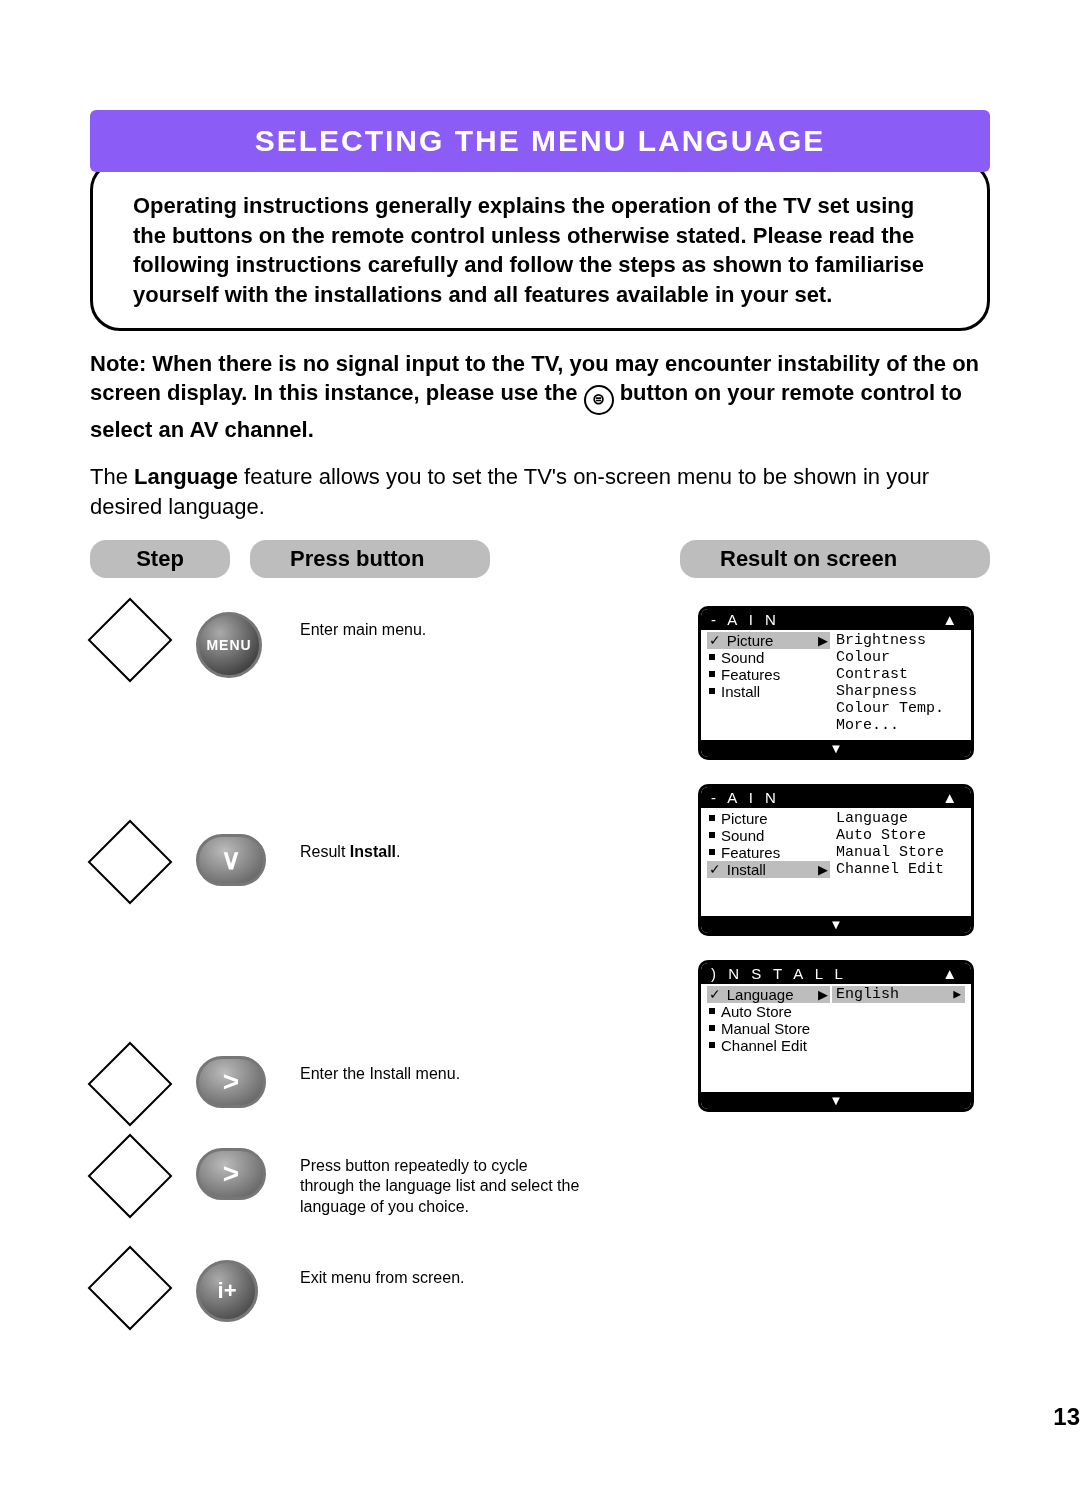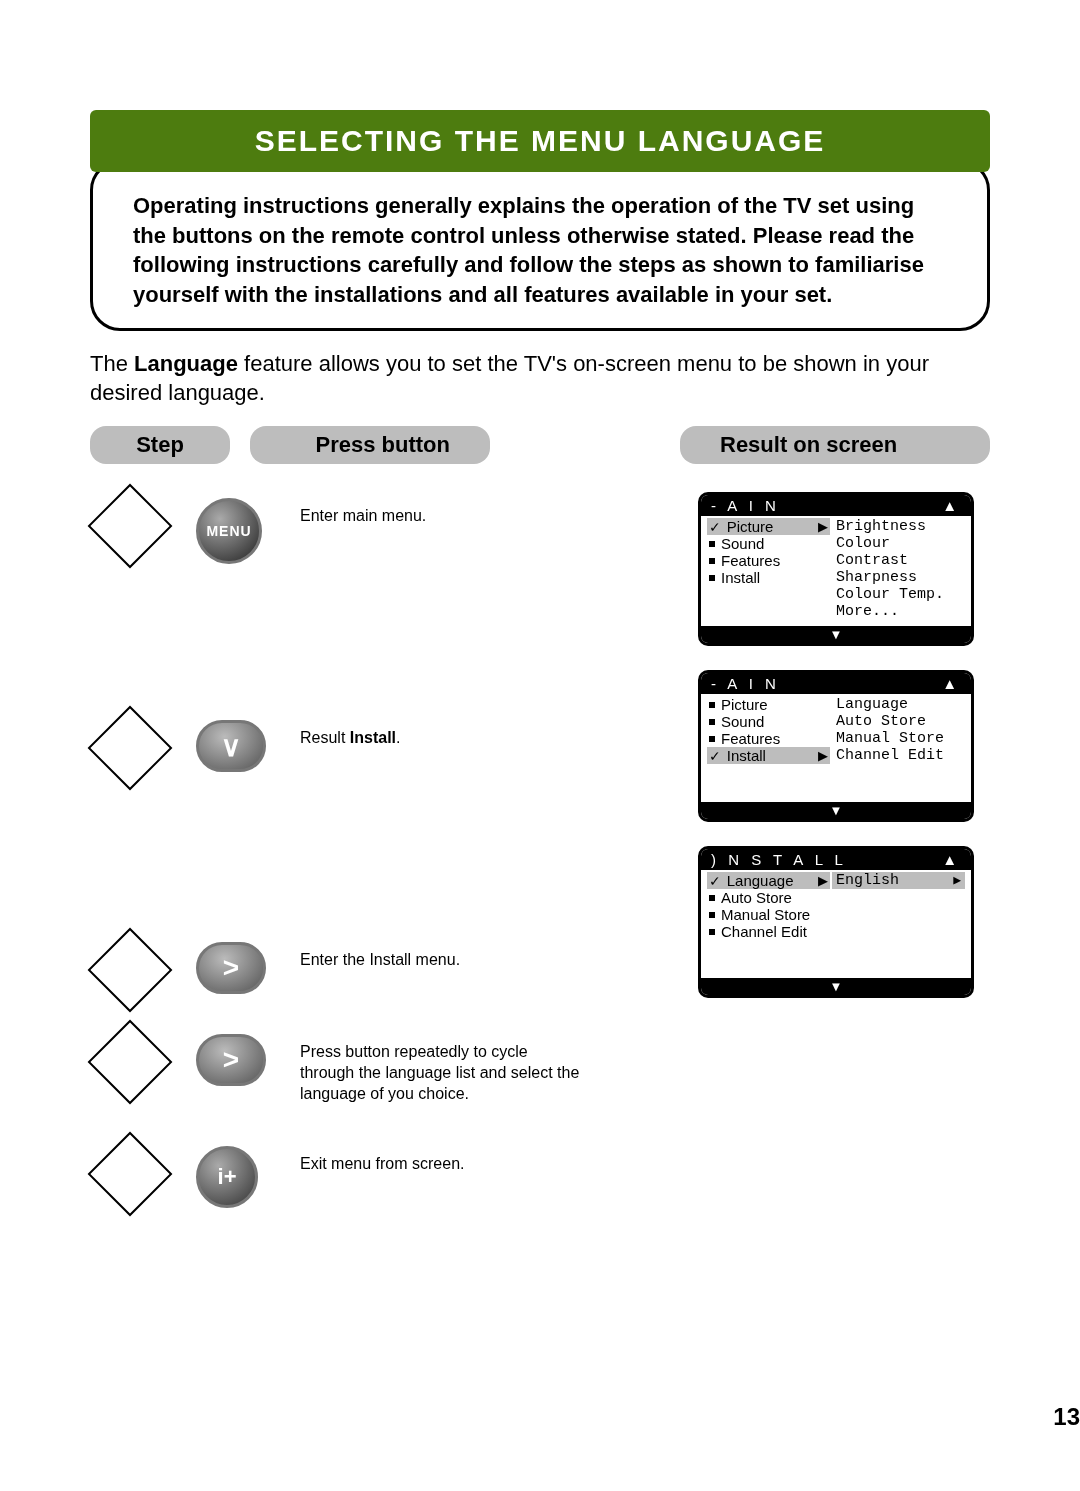--- a/index.html
+++ b/index.html
@@ -9,21 +9,21 @@
     font-family: "Gill Sans", "Gill Sans MT", sans-serif;
     color: #000;
     width: 1080px;
     height: 1491px;
     position: relative;
   }
   .page {
     padding: 110px 90px 40px 90px;
   }
   .title-bar {
-    background: #4d7c0f;
+    background: #8b5cf6;
     color: #fff;
     font-weight: bold;
     letter-spacing: 2px;
     font-size: 30px;
     padding: 14px 30px;
     border-radius: 6px;
     text-align: center;
     margin: 0 0 -12px 0;
     position: relative;
     z-index: 2;
@@ -71,21 +71,21 @@
     gap: 20px;
   }
   .pill {
     background: #bdbdbd;
     border-radius: 16px;
     font-weight: bold;
     font-size: 22px;
     padding: 6px 40px;
   }
   .pill.step { width: 60px; text-align: center; }
-  .pill.press { width: 160px; text-align: right; }
+  .pill.press { width: 160px; }
   .spacer-col { flex: 1; }
   .pill.result { width: 230px; }
 
   .row {
     display: flex;
     gap: 20px;
     align-items: flex-start;
     margin-bottom: 22px;
   }
   .diamond {
@@ -179,20 +179,23 @@
     left: 0; right: 0;
   }
 </style>
 </head>
 <body>
 
 <div class="page">
   <div class="title-bar">SELECTING THE MENU LANGUAGE</div>
   <div class="intro-box">Operating instructions generally explains the operation of the TV set using the buttons on the remote control unless otherwise stated. Please read the following instructions carefully and follow the steps as shown to familiarise yourself with the installations and all features available in your set.</div>
 
+  <div class="note">
+    <span>Note: When there is no signal input to the TV, you may encounter instability of the on screen display. In this instance, please use the </span><span class="inline-icon">⊜</span><span> button on your remote control to select an AV channel.</span>
+  </div>
 
   <div class="desc">
     <span>The </span><b>Language</b><span> feature allows you to set the TV's on-screen menu to be shown in your desired language.</span>
   </div>
 
   <div class="table">
     <div class="header-row">
       <div class="pill step">Step</div>
       <div class="pill press">Press button</div>
       <div class="spacer-col"></div>

